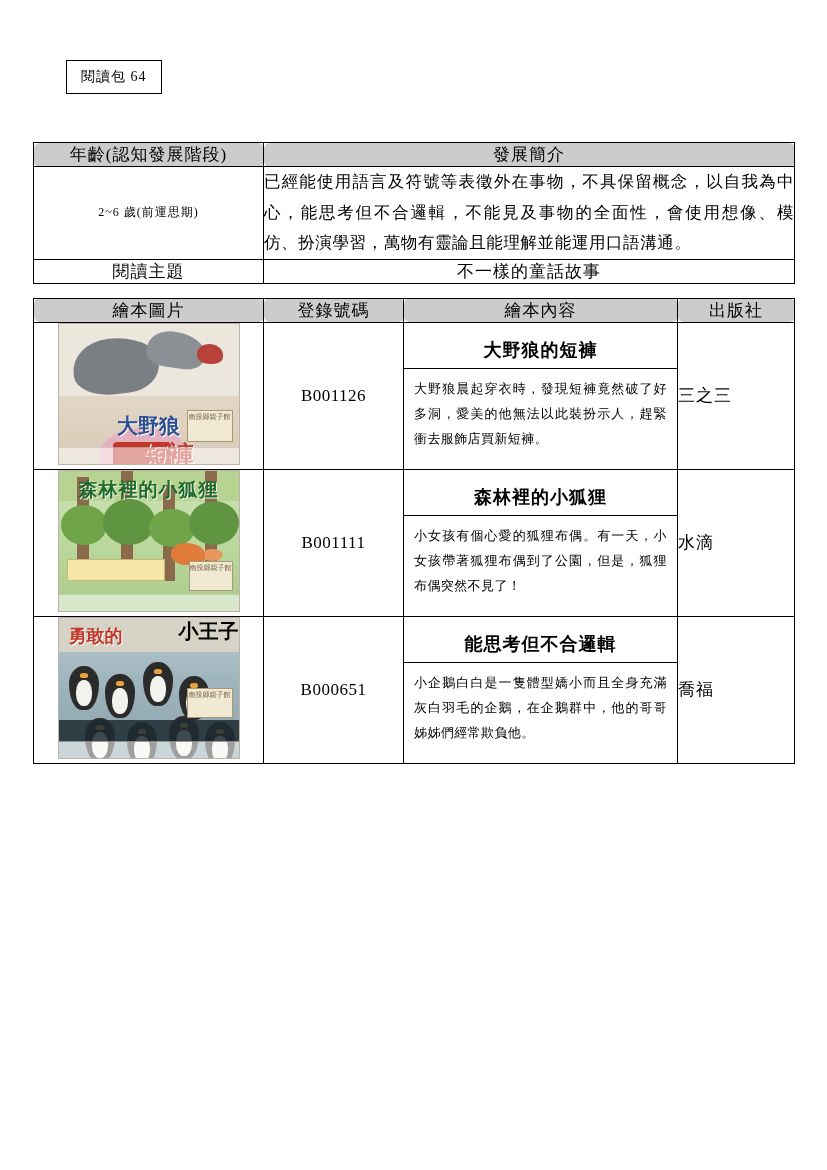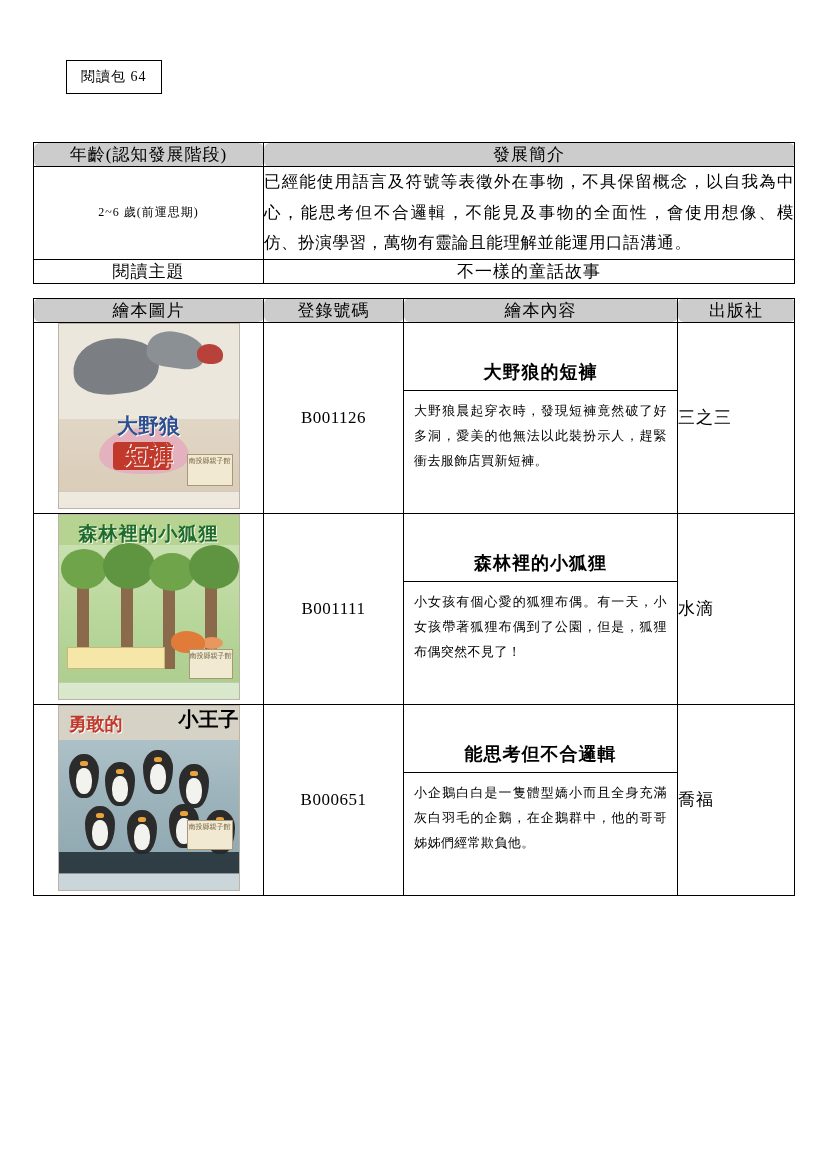--- a/index.html
+++ b/index.html
@@ -143,21 +143,21 @@
     line-height: 1.95;
     padding: 8px 10px 8px 10px;
     text-align: justify;
     letter-spacing: 0.4px;
     font-family: Liberation Mono, monospace;
   }
 
   
   .cover {
     width: 182px;
-    height: 186px;
+    height: 142px;
     position: relative;
     overflow: hidden;
     display: inline-block;
     border: 1px solid #bdb4a8;
     box-sizing: border-box;
   }
   .cover .cap {
     position: absolute;
     left: 0; right: 0; bottom: 0;
     height: 16px;
@@ -193,21 +193,21 @@
   }
   .c1-legs {
     position:absolute; left:40px; top:104px; width:90px; height:46px;
     background:#e4b2bf; border-radius:50% 50% 40% 40% / 60% 60% 40% 40%;
   }
   .c1-pants {
     position:absolute; left:54px; top:118px; width:58px; height:28px;
     background:#c0392b; border-radius:4px;
   }
   .c1-t1 { top: 88px; font-size: 21px; color:#2d4f8f; text-shadow: 1px 1px 0 #fff; }
-  .c1-t2 { top: 114px; font-size: 25px; color:#c0392b; text-shadow: 1px 1px 0 #fff; }
+  .c1-t2 { top: 114px; font-size: 25px; color:#c0392b; text-shadow: 1px 1px 0 #fff; padding-left: 20px; }
   .c1-tag {
     position:absolute; right:6px; bottom:22px; width:44px; height:28px;
     background:#f1e9d2; border:1px solid #a89878; font-size:7px; color:#6a5b3c;
     line-height:1.3; text-align:center; padding-top:2px;
   }
 
   
   .cover2 {
     background: linear-gradient(#cfe3b8 0%, #b9d79b 55%, #a9cc8c 100%);
   }

